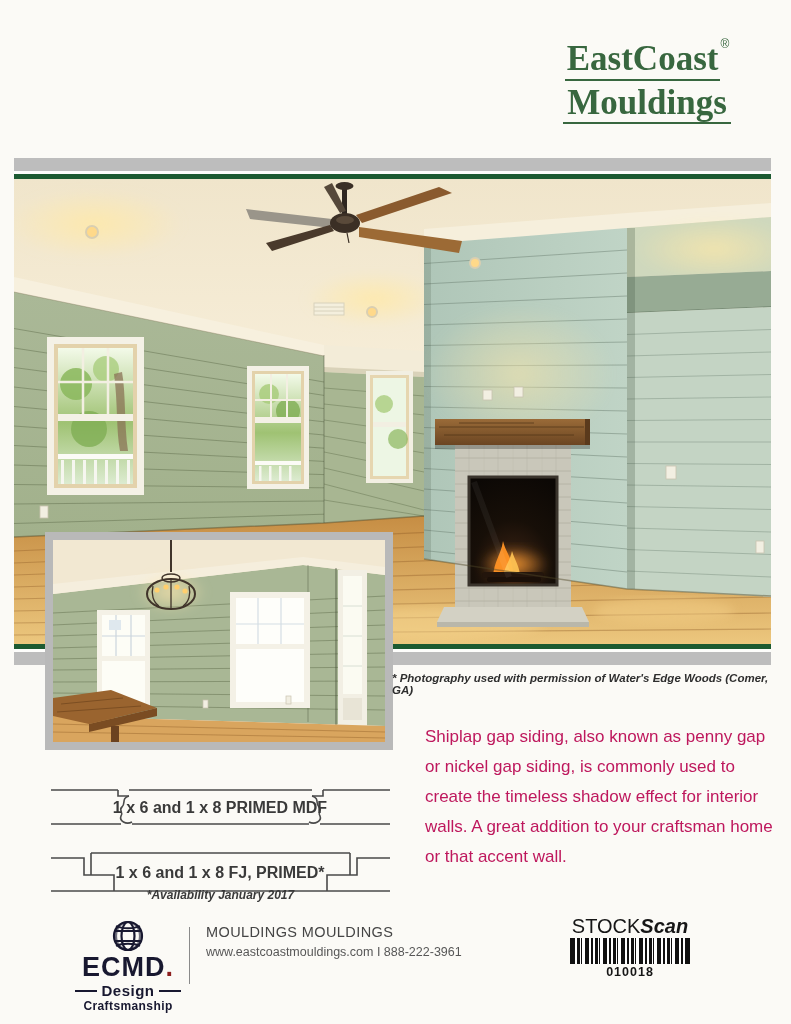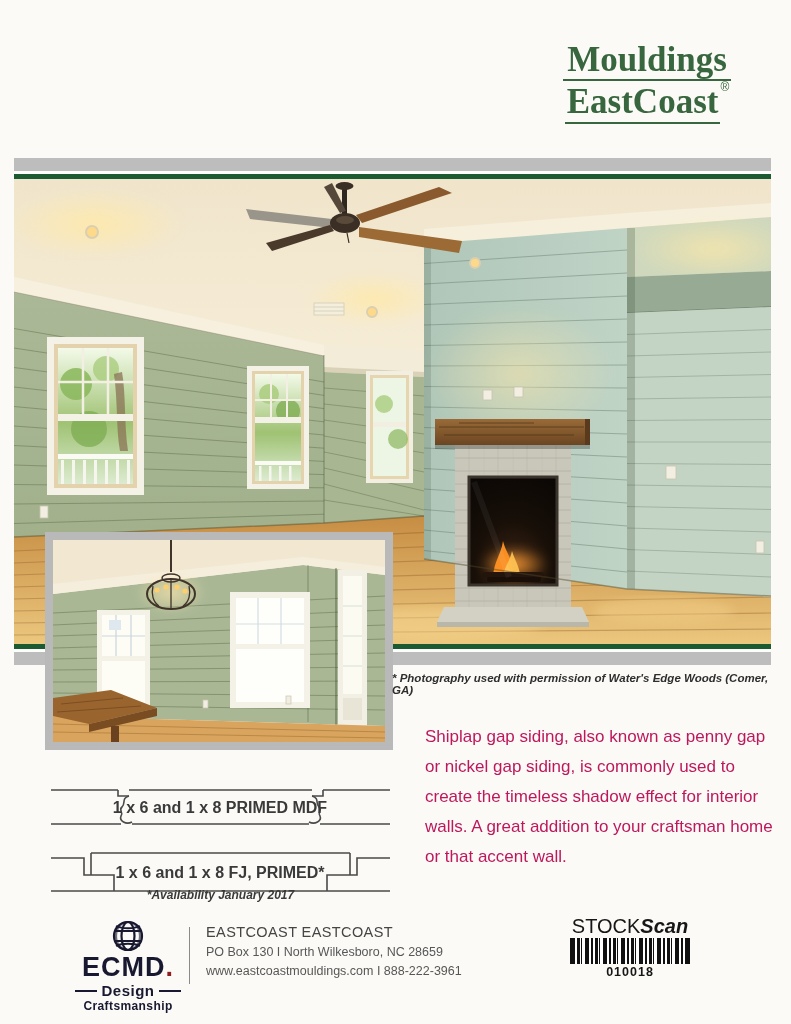--- a/index.html
+++ b/index.html
@@ -52,22 +52,22 @@
            background:repeating-linear-gradient(90deg,#111 0 2px,#fff 2px 4px,#111 4px 7px,#fff 7px 8px,
            #111 8px 9px,#fff 9px 12px,#111 12px 16px,#fff 16px 18px);}
   #gearscan .code{font-size:12.5px;font-weight:800;letter-spacing:1px;margin-top:1px;text-align:center;}
 </style>
 </head>
 <body>
 
 <div id="page">
 
   <div id="logo">
+    <div><span class="l1">EastCoast</span><span class="reg">®</span></div>
     <div><span class="l2">Mouldings</span></div>
-    <div><span class="l1">EastCoast</span><span class="reg">®</span></div>
   </div>
 
   <div id="photo-frame">
     <div class="bar-gray"></div>
     <div class="gap-white"></div>
     <div class="bar-green"></div>
 
     <svg id="main-photo" width="757" height="465" viewBox="0 0 757 465">
       <defs>
         <linearGradient id="ceilG" x1="0" y1="0" x2="0" y2="1">
@@ -478,22 +478,21 @@
       </g>
     </svg>
     <div class="name"><span>ECMD</span><span class="mark">.</span></div>
     <div class="tag1">Design</div>
     <div class="tag2">Craftsmanship</div>
   </div>
 
   <div id="footer-divider"></div>
 
   <div id="address">
-    <div class="co">EASTCOAST EASTCOAST</div>
-    <div class="ln">PO Box 130  I  North Wilkesboro, NC 28659</div>
+    <div class="co">MOULDINGS MOULDINGS</div>
     <div class="ln">www.eastcoastmouldings.com  I  888-222-3961</div>
   </div>
 
   <div id="gearscan">
     <div class="brand"><span>STOCK</span><span class="it">Scan</span></div>
     <div id="barcode"></div>
     <div class="code">010018</div>
   </div>
 
 </div>

